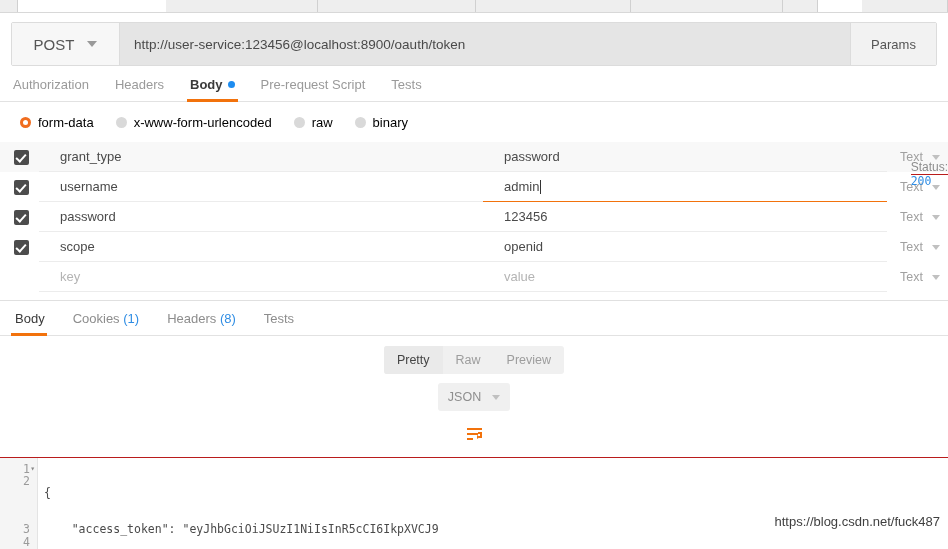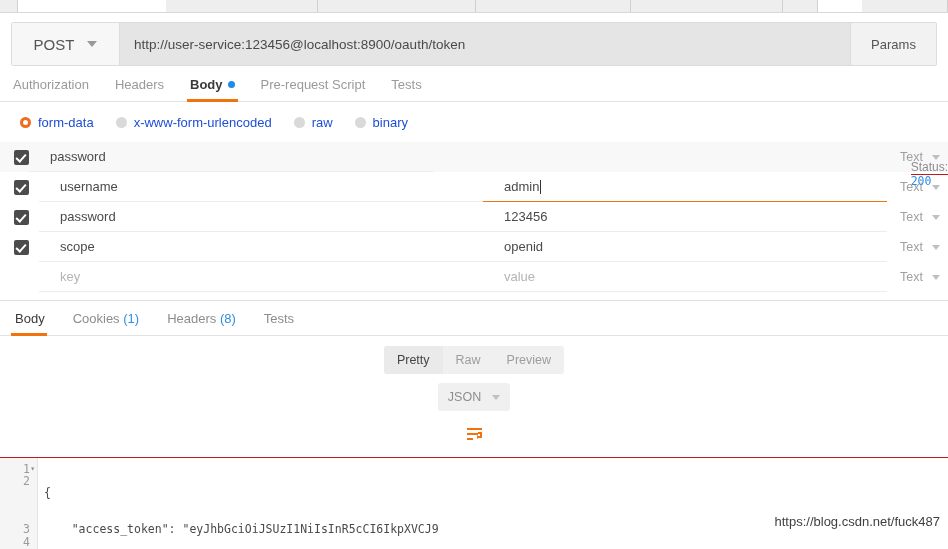--- a/index.html
+++ b/index.html
@@ -113,21 +113,21 @@
     vertical-align: 1px;
   }
 
   
   .bodytypes {
     display: flex;
     align-items: center;
     gap: 22px;
     padding: 13px 11px 12px 20px;
     font-size: 13px;
-    color: #1d4ed8;
+    color: #000000;
   }
   .radio-item { display: flex; align-items: center; gap: 7px; cursor: pointer; }
   .radio {
     width: 11px; height: 11px;
     border-radius: 50%;
     background: #d9d9d9;
     display: inline-block;
     position: relative;
   }
   .radio.sel { background: #f06d1f; }
@@ -397,20 +397,21 @@
   <div class="radio-item">
     <span class="radio"></span>
     <span>binary</span>
   </div>
 </div>
 
 <div class="kvtable">
 
   <div class="kvrow shaded">
     <span class="cb"></span>
+    <span class="kcell">grant_type</span>
     <span class="vcell">password</span>
     <span class="typecell">
       <span>Text</span>
       <span class="caret-sm"></span>
     </span>
   </div>
 
   <div class="kvrow">
     <span class="cb"></span>
     <span class="kcell">username</span>

